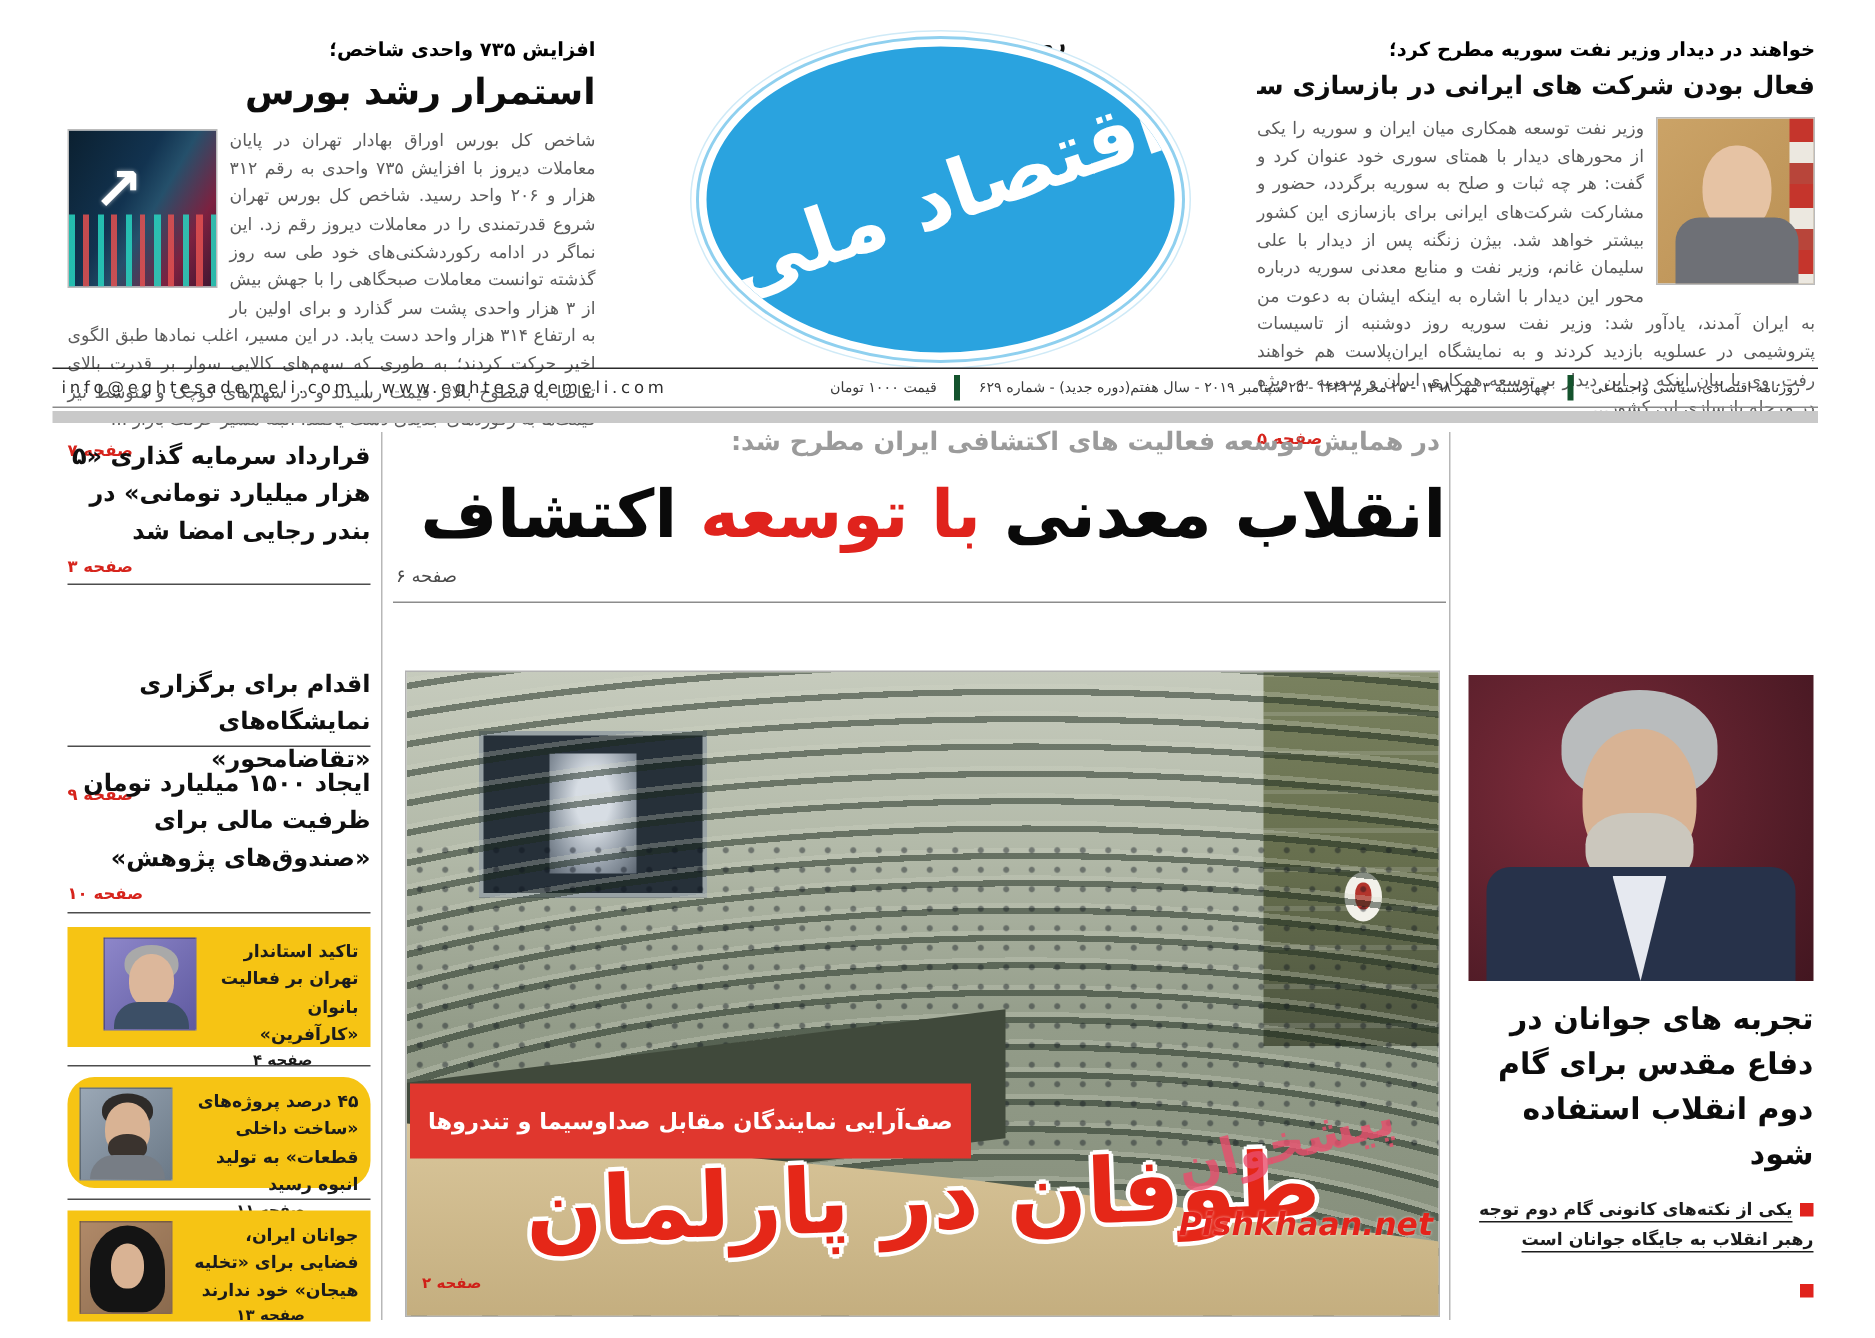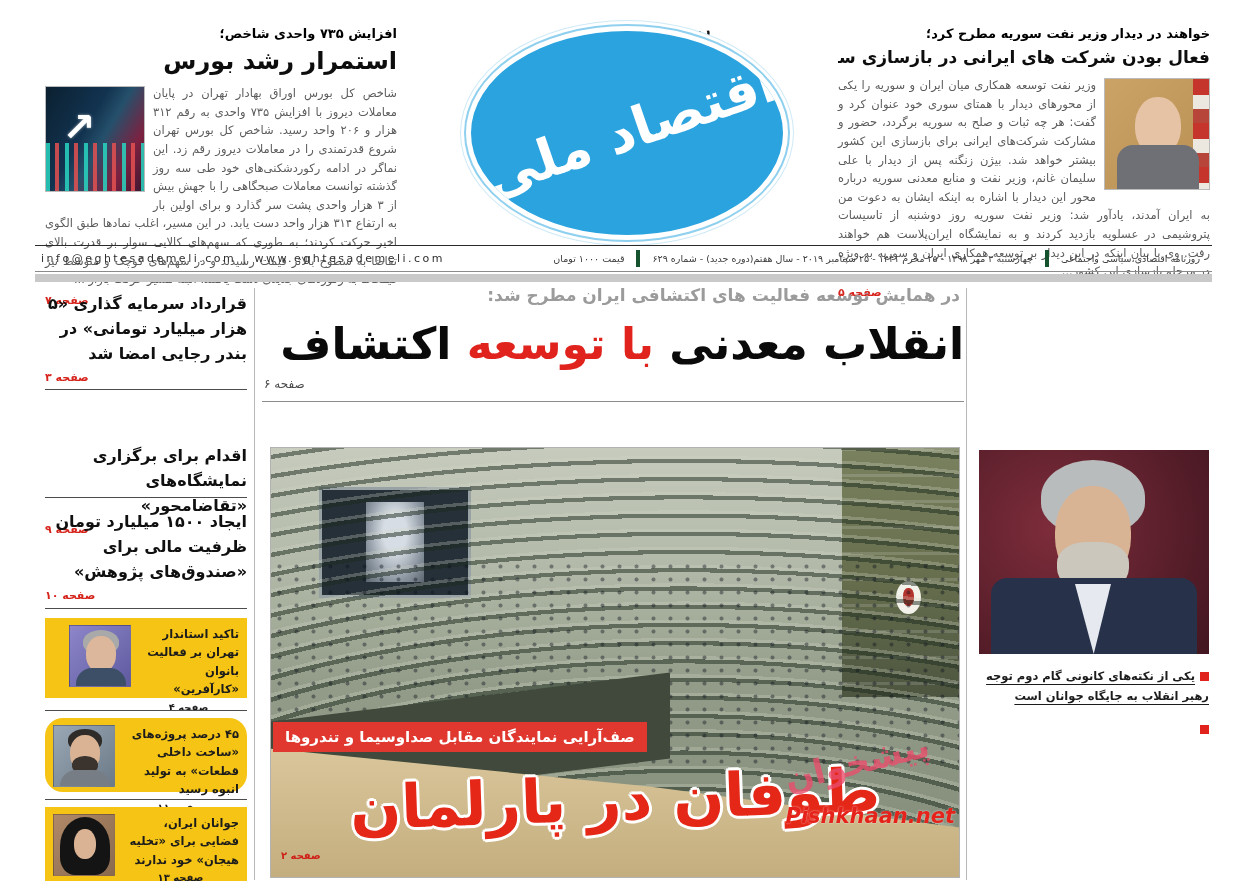--- a/index.html
+++ b/index.html
@@ -94,21 +94,21 @@
         rgba(28,42,30,0) 0 24px, rgba(28,42,30,.5) 24px 33px, rgba(210,214,198,.28) 33px 40px); }
   .pm-people { position:absolute; left:0; right:0; top:26%; height:48%; opacity:.55;
      background-image:radial-gradient(circle,rgba(12,18,28,.75) 1.6px,transparent 2.4px);
      background-size:17px 13px; }
   .pm-walk { position:absolute; left:0; bottom:22%; width:58%; height:20%;
      background:#40493b; transform:skewY(-7deg); }
   .pm-floor { position:absolute; left:0; right:0; bottom:0; height:34%;
      background:linear-gradient(180deg,#dcc99e,#c4ae7f);
      clip-path:polygon(0 12%, 55% 38%, 100% 66%, 100% 100%, 0 100%); }
   .pm-caption { position:absolute; left:2px; top:274px; background:#e0372e; color:#fff;
-     font-size:15px; font-weight:bold; padding:6px 12px; white-space:nowrap; }
+     font-size:15px; font-weight:bold; padding:16px 12px; white-space:nowrap; }
   .pm-title { position:absolute; left:0; width:100%; top:316px; text-align:center;
      font-size:60px; font-weight:900; color:#e52718; transform:rotate(-2deg);
      white-space:nowrap; letter-spacing:-1px;
      text-shadow:-3px 0 0 #fff,3px 0 0 #fff,0 -3px 0 #fff,0 3px 0 #fff,
                  -2px -2px 0 #fff,2px 2px 0 #fff,-2px 2px 0 #fff,2px -2px 0 #fff; }
   .pm-ref { position:absolute; left:10px; top:402px; font-size:10px; font-weight:bold; color:#cf2018; }
   .wm-fa { position:absolute; right:28px; top:294px; font-size:34px; font-weight:bold;
      color:rgba(233,78,108,.8); transform:rotate(-14deg); }
   .wm-en { position:absolute; right:4px; top:356px; direction:ltr; font-size:21px;
      font-weight:900; color:#e5231b; font-style:italic; text-shadow:0 0 2px rgba(255,255,255,.7); }
@@ -224,20 +224,21 @@
   </div>
 
   <div id="right-col">
     <div class="portrait">
       <span class="hair"></span>
       <span class="face"></span>
       <span class="beard"></span>
       <span class="torso"></span>
       <span class="shirt"></span>
     </div>
+    <div class="right-head">تجربه های جوانان در دفاع مقدس برای گام دوم انقلاب استفاده شود</div>
     <div class="bullets">
       <span class="bullet"><span class="sq"></span><span class="txt">یکی از نکته‌های کانونی گام دوم توجه رهبر انقلاب به جایگاه جوانان است</span></span>
       <span class="bullet"><span class="sq"></span></span>
 
     </div>
 
   </div>
 
   <div class="side-item" style="top:292px;">
     <div class="side-head">قرارداد سرمایه گذاری «۵ هزار میلیارد تومانی» در بندر رجایی امضا شد</div>

